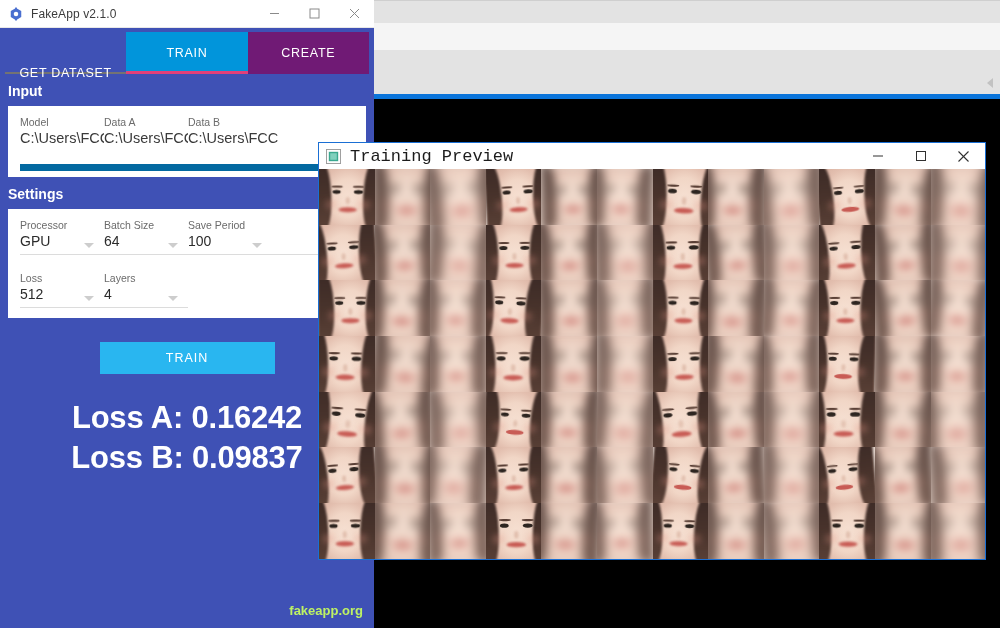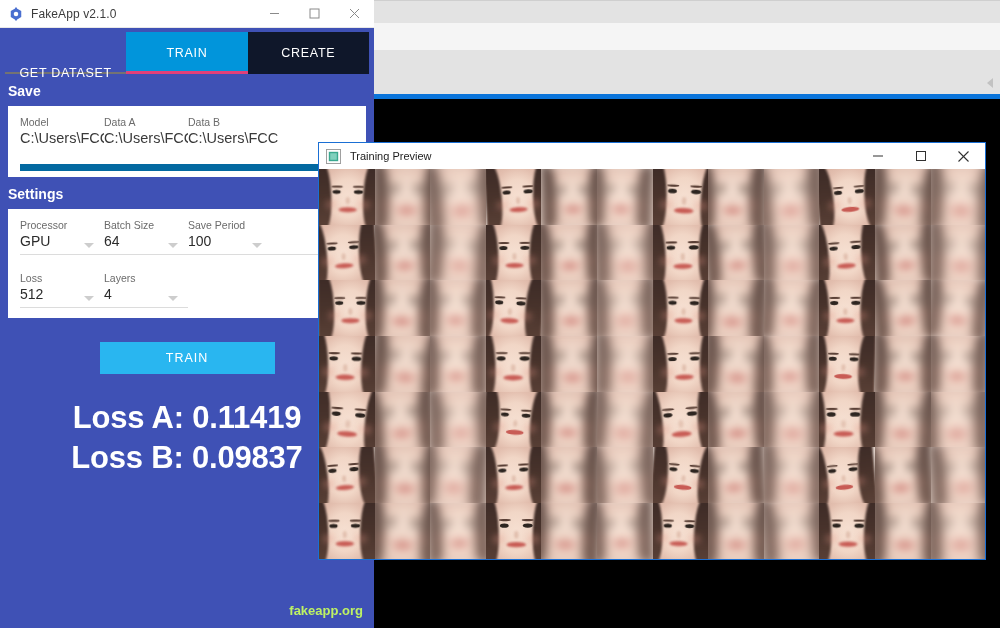--- a/index.html
+++ b/index.html
@@ -125,21 +125,21 @@
     justify-content: center;
     color: #ffffff;
     font-size: 12.5px;
     letter-spacing: 0.7px;
     position: relative;
     box-sizing: border-box;
     background: #1e9ee3;
   }
   .tab.t0 { background: #737373; margin-top: 40px; }
   .tab.t1 { background: #0195db; }
-  .tab.t2 { background: #0f172a; }
+  .tab.t2 { background: #701a75; }
   .tab.active::after {
     content: "";
     position: absolute;
     left: 0; right: 0; bottom: 0;
     height: 3px;
     background: #e0407a;
   }
 
   
   .section-title {
@@ -263,22 +263,23 @@
     align-items: center;
     position: relative;
   }
   .preview-icon {
     width: 15px; height: 15px;
     margin-left: 7px;
     margin-right: 9px;
     flex: none;
   }
   .preview-title {
-    font-size: 11px;
+    font-size: 17px;
     color: #1c1c1c;
+    font-family: Liberation Mono, monospace;
   }
   .preview-controls {
     position: absolute;
     right: 0; top: 0;
     height: 26px;
     display: flex;
   }
   .preview-btn {
     width: 43px;
     display: flex;
@@ -441,21 +442,21 @@
         <span>GET DATASET</span>
       </div>
       <div class="tab t1 active">
         <span>TRAIN</span>
       </div>
       <div class="tab t2">
         <span>CREATE</span>
       </div>
     </div>
 
-    <div class="section-title">Save</div>
+    <div class="section-title">Input</div>
     <div class="card input-card">
       <div class="field-row">
         <div class="field f-model">
           <div class="field-label">Model</div>
           <div class="field-value">C:\Users\FCCC</div>
         </div>
         <div class="field f-a">
           <div class="field-label">Data A</div>
           <div class="field-value">C:\Users\FCCC</div>
         </div>
@@ -497,21 +498,21 @@
           <div class="caret"></div>
         </div>
       </div>
     </div>
 
     <div class="train-btn-wrap">
       <button class="train-btn">TRAIN</button>
     </div>
 
     <div class="loss-block">
-      <div class="loss-line">Loss A: 0.11419</div>
+      <div class="loss-line">Loss A: 0.16242</div>
       <div class="loss-line">Loss B: 0.09837</div>
     </div>
 
     <div class="app-footer">fakeapp.org</div>
   </div>
 
   <div class="preview-window">
     <div class="preview-titlebar">
       <svg class="preview-icon" viewBox="0 0 16 16">
         <rect x="0.5" y="0.5" width="15" height="15" fill="#fdfdfd" stroke="#9a9a9a"></rect>

